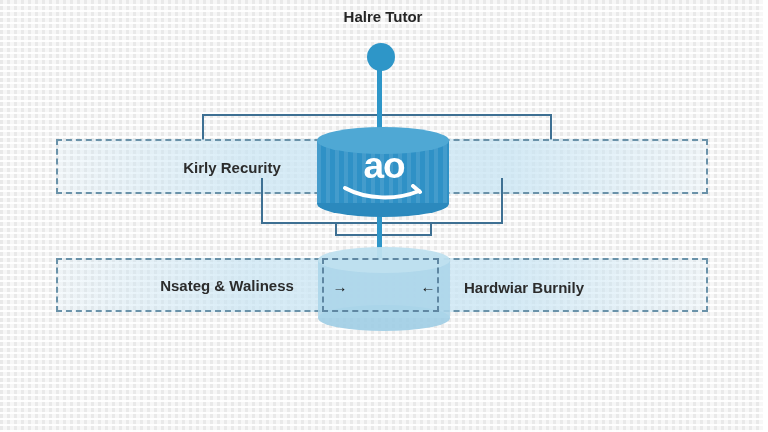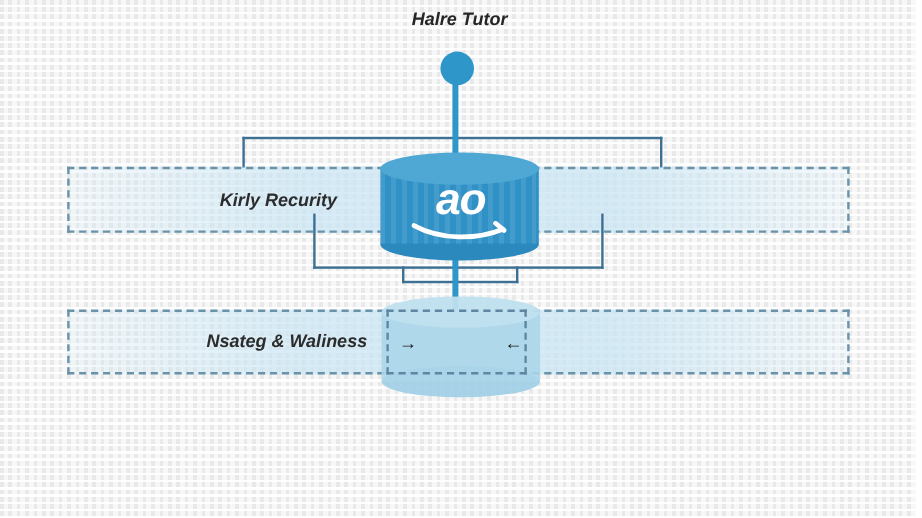--- a/index.html
+++ b/index.html
@@ -3,21 +3,20 @@
 <meta charset="utf-8">
 <style>
   html,body{margin:0;padding:0;}
   body{width:768px;height:432px;overflow:hidden;font-family:"Liberation Sans",sans-serif;}
   .canvas{
     position:relative;width:763px;height:432px;
     background-color:#fcfcfc;
     background-image:
       repeating-linear-gradient(0deg, rgba(255,255,255,.95) 0 2px, rgba(255,255,255,0) 2px 6px),
       repeating-linear-gradient(90deg, #e9e9e9 0 3px, #f7f7f7 3px 7px);
-    font-style: italic;
   }
   .abs{position:absolute;}
   .txt{color:#2c2c2c;font-weight:600;font-size:15px;white-space:nowrap;transform:translate(-50%,-50%);}
   .title{font-weight:700;font-size:15px;color:#262626;}
   
   .line{background:#3e7093;}
   .stem{background:#2e96c8;width:5px;border-radius:2px;}
   
   .dashed-box{
     border:2px dashed #6a92a9;
@@ -74,21 +73,22 @@
   <div class="abs cyl-ellipse cyl-bottom" style="left:317px;top:190px;width:132px;height:27px;"></div>
   <div class="abs cyl-body" style="left:317px;top:140px;width:132px;height:63px;"></div>
   <div class="abs cyl-ellipse cyl-top" style="left:317px;top:127px;width:132px;height:27px;"></div>
   <div class="abs logo-text" style="left:384px;top:166px;">ao</div>
   <svg class="abs" style="left:341px;top:184px;" width="86" height="18" viewBox="0 0 86 18">
     <path d="M4 4 C 26 16, 56 16, 78 7" fill="none" stroke="#ffffff" stroke-width="4" stroke-linecap="round"></path>
     <path d="M79 8 L72 2" fill="none" stroke="#ffffff" stroke-width="4" stroke-linecap="round"></path>
   </svg>
 
   <div class="abs dashed-box" style="left:56px;top:258px;width:652px;height:54px;"></div>
-  <div class="abs txt" style="left:227px;top:285px;margin-left:12px;">Nsateg &amp; Waliness</div>
+  <div class="abs txt" style="left:227px;top:285px;">Nsateg &amp; Waliness</div>
+  <div class="abs txt" style="left:524px;top:287px;">Hardwiar Burnily</div>
 
   <div class="abs lcyl-bottom" style="left:318px;top:305px;width:132px;height:26px;"></div>
   <div class="abs lcyl-body" style="left:318px;top:260px;width:132px;height:58px;"></div>
   <div class="abs lcyl-top" style="left:318px;top:247px;width:132px;height:26px;"></div>
 
   <div class="abs inner-dashed" style="left:322px;top:258px;width:117px;height:54px;"></div>
   <div class="abs arrow" style="left:340px;top:286px;">→</div>
   <div class="abs arrow" style="left:428px;top:286px;">←</div>
 
 

